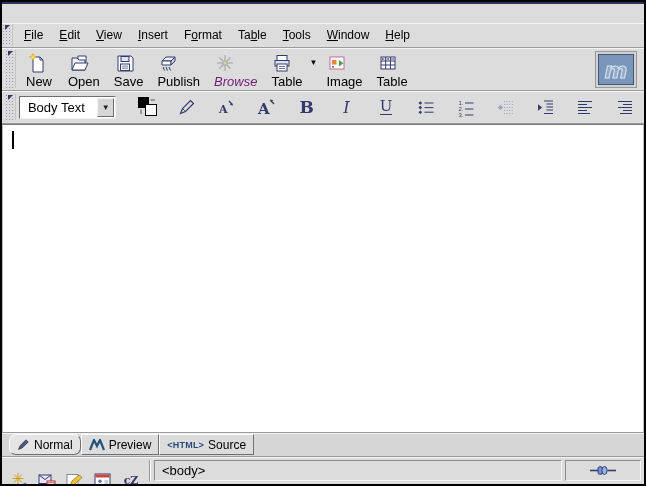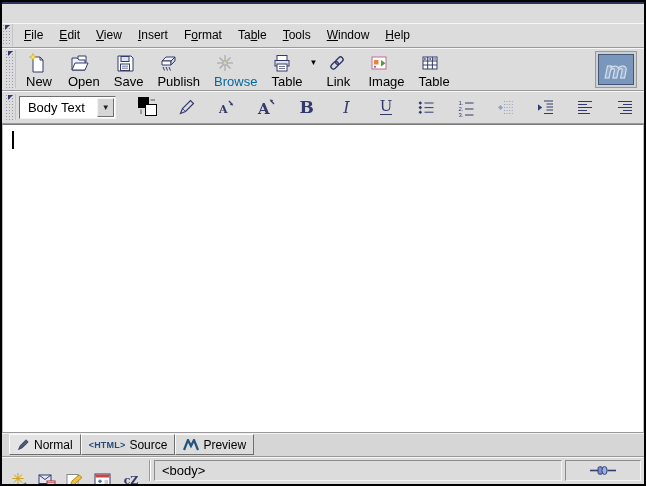--- a/index.html
+++ b/index.html
@@ -44,21 +44,21 @@
   .menu-item .mn { text-decoration: underline; }
 
   
   .main-toolbar { height: 43px; padding: 1px 3px; }
   .tbtn {
     display: flex; flex-direction: column; justify-content: center;
     min-width: 42px; height: 40px; padding: 1px 7px 0 7px;
     font-size: 13px; color: #000; gap: 0px; position: relative;
   }
   .tbtn .ticon { height: 23px; display: flex; align-items: flex-end; }
-  .tbtn.disabled { color: #0369a1; }
+  .tbtn.disabled { color: #701a75; font-style: italic; }
   .dd-arrow { font-size: 8px; color: #000; align-self: center; margin: 0 2px 14px 0; }
   .throbber-box {
     margin-left: auto; margin-right: 4px;
     width: 42px; height: 37px; padding: 2px;
     border: 1px solid #9a9a9a; background: #d0d0d0;
     display: flex; align-items: center; justify-content: center;
   }
   .throbber {
     width: 36px; height: 31px; background: #7a96ba; border: 1px solid #41587a;
     display: flex; align-items: center; justify-content: center;
@@ -97,21 +97,21 @@
     height: 24px; display: flex; align-items: stretch;
     background: #d6d6d6; padding: 1px 0 1px 7px;
     border-top: 1px solid #9a9a9a; box-shadow: inset 0 1px 0 #f2f2f2;
     flex: 0 0 auto; font-size: 12px;
   }
   .tab {
     display: flex; align-items: center; gap: 4px; padding: 0 7px;
     background: #dcdcdc; border: 1px solid; border-color: #fafafa #6f6f6f #6f6f6f #fafafa;
     white-space: nowrap;
   }
-  .tab.active { background: #e4e4e4; }
+  .tab.active { background: #e4e4e4; border-radius: 7px; }
   .td-badge {
     border: 1px solid #066; border-radius: 3px; background: #fff;
     color: #066; font-size: 8px; font-weight: bold; padding: 0 2px; line-height: 1.2;
     border-bottom: 2px solid #b33;
   }
   .src-badge { color: #284a7a; font-size: 9px; font-weight: bold; letter-spacing: 0.2px; }
 
   
   .statusbar {
     height: 28px; display: flex; align-items: center;
@@ -225,31 +225,20 @@
           <rect x="4" y="8.5" width="14" height="5.5" fill="#dde4f0" stroke="#333a6b"></rect>
           <rect x="6" y="12" width="10" height="7" fill="#fff" stroke="#333a6b"></rect>
           <line x1="8" y1="14.5" x2="14" y2="14.5" stroke="#333a6b" stroke-width="0.7"></line>
           <line x1="8" y1="16.5" x2="14" y2="16.5" stroke="#333a6b" stroke-width="0.7"></line>
         </svg>
       </span>
       <span>Table</span>
     </div>
     <span class="dd-arrow">▼</span>
 
-    <div class="tbtn">
-      <span class="ticon">
-        <svg width="22" height="22" viewBox="0 0 22 22">
-          <g transform="rotate(-45 11 11)" fill="none" stroke="#333a6b" stroke-width="1.4">
-            <rect x="3.5" y="8.5" width="8.5" height="5" rx="2.5"></rect>
-            <rect x="10" y="8.5" width="8.5" height="5" rx="2.5"></rect>
-          </g>
-        </svg>
-      </span>
-      <span>Link</span>
-    </div>
 
     <div class="tbtn">
       <span class="ticon">
         <svg width="22" height="22" viewBox="0 0 22 22">
           <rect x="4" y="5" width="14" height="12" fill="#fff" stroke="#c2689a"></rect>
           <rect x="6" y="8" width="4.5" height="4.5" fill="#e8853d"></rect>
           <path d="M13 8l4.5 3.2L13 14.5z" fill="#3da53d"></path>
           <circle cx="7" cy="14.8" r="0.9" fill="#333a6b"></circle>
         </svg>
       </span>
@@ -423,28 +412,28 @@
   </div>
 
   <div class="tabbar">
     <div class="tab active">
       <svg width="13" height="13" viewBox="0 0 13 13">
         <path d="M1.5 11.5l1.8-4L9 1.8l2.2 2.2L5.5 9.7z" fill="#4a5a7a" stroke="#2c3558" stroke-width="0.8"></path>
       </svg>
       <span>Normal</span>
     </div>
     <div class="tab">
+      <svg width="16" height="12" viewBox="0 0 16 12">
+        <path d="M1 11L5 1l3 6 3-6 4 10" fill="none" stroke="#23537c" stroke-width="2.2"></path>
+      </svg>
+      <span>Preview</span>
+    </div>
+    <div class="tab">
       <span class="src-badge">&lt;HTML&gt;</span>
       <span>Source</span>
-    </div>
-    <div class="tab">
-      <svg width="16" height="12" viewBox="0 0 16 12">
-        <path d="M1 11L5 1l3 6 3-6 4 10" fill="none" stroke="#23537c" stroke-width="2.2"></path>
-      </svg>
-      <span>Preview</span>
     </div>
   </div>
 
   <div class="statusbar">
     <div class="sicon">
       <svg width="18" height="17" viewBox="0 0 18 17">
         <g stroke="#d4a017" stroke-width="1">
           <line x1="8" y1="1" x2="8" y2="12"></line>
             <line x1="2.5" y1="6.5" x2="13.5" y2="6.5"></line>
           <line x1="4" y1="2.5" x2="12" y2="10.5"></line>

